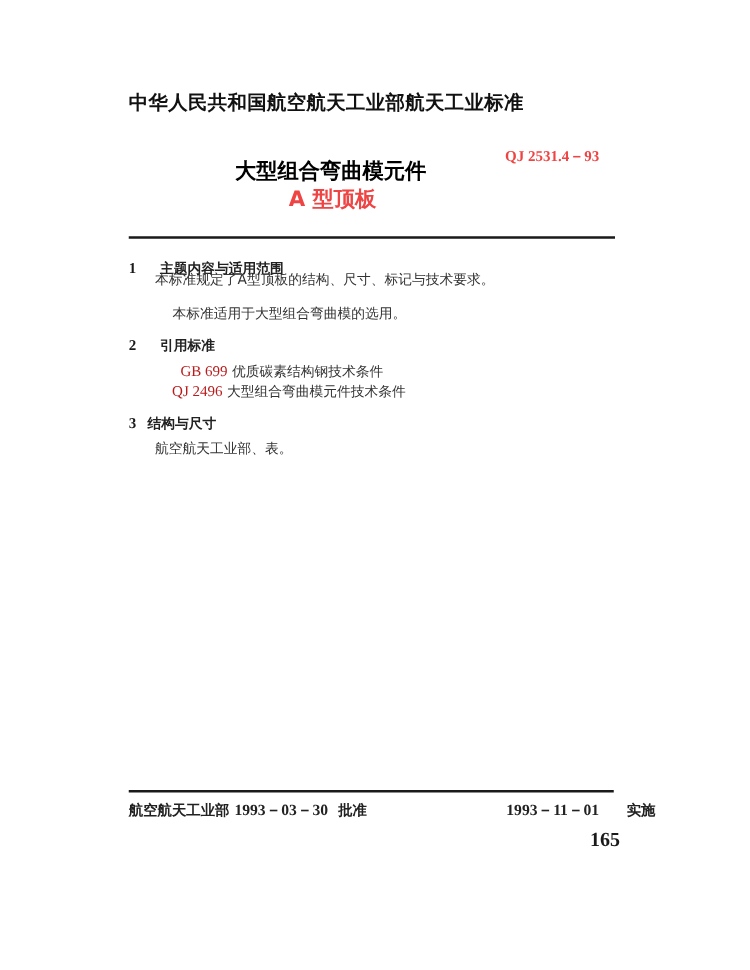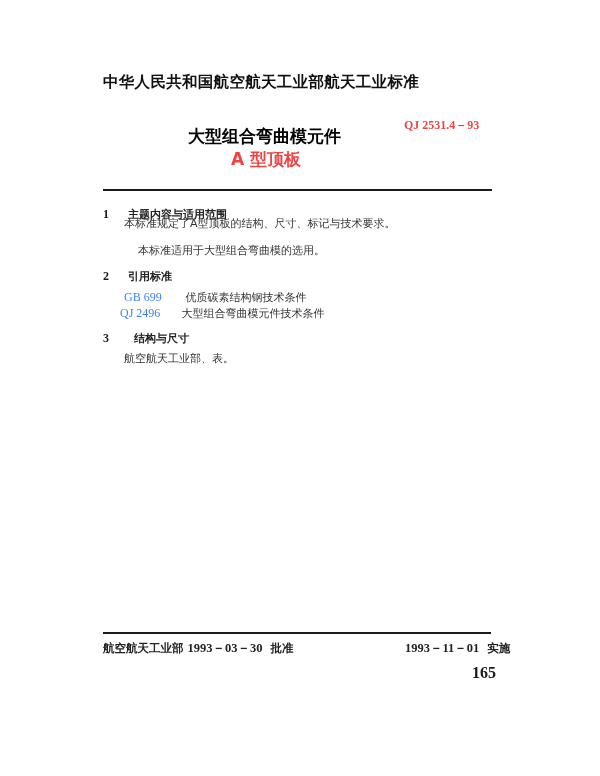--- a/index.html
+++ b/index.html
@@ -7,21 +7,21 @@
          font-family:"DejaVu Serif", serif; color:#1a1a1a; }
   .abs { position:absolute; white-space:nowrap; }
   .org { left:103px; top:72px; font-family:Liberation Sans, sans-serif; font-weight:bold; font-size:15.5px; letter-spacing:0.3px; color:#111; }
   .code { left:404px; top:117px; font-family:"Liberation Serif", serif; font-weight:bold; font-size:12px; color:#ef4444; }
   .title1 { left:188px; top:125px; font-family:"DejaVu Sans", sans-serif; font-size:17px; font-weight:bold; color:#000000; }
   .title2 { left:231px; top:148px; font-family:"DejaVu Sans", sans-serif; font-size:17px; font-weight:bold; color:#ef4444; }
   .rule { position:absolute; left:103px; height:2px; background:#1a1a1a; }
   .sec-num { font-family:"Liberation Serif", serif; font-weight:bold; font-size:12px; }
   .sec-title { font-family:"DejaVu Sans", sans-serif; font-weight:bold; font-size:11px; color:#222; }
   .para { font-family:"DejaVu Sans", sans-serif; font-size:11px; color:#333; }
-  .ref-code { font-family:"Liberation Serif", serif; font-size:12px; color:#3b82f6; display:inline-block; width:58px; }
+  .ref-code { font-family:"Liberation Serif", serif; font-size:12px; color:#b91c1c; display:inline-block; width:58px;text-align:right; }
   .footer { font-family:"DejaVu Sans", sans-serif; font-size:11.5px; font-weight:bold; color:#222; }
   .footer .num { font-family:"Liberation Serif", serif; font-size:12.5px; }
   .pageno { font-family:"Liberation Serif", serif; font-weight:bold; font-size:16px; }
 </style>
 </head>
 <body>
 
 <div class="abs org">中华人民共和国航空航天工业部航天工业标准</div>
 <div class="abs code">QJ 2531.4－93</div>
 <div class="abs title1">大型组合弯曲模元件</div>
@@ -44,29 +44,29 @@
   <span class="ref-code">GB  699</span>
   <span>优质碳素结构钢技术条件</span>
 </div>
 <div class="abs para" style="left:120px; top:306px;">
   <span class="ref-code">QJ 2496</span>
   <span>大型组合弯曲模元件技术条件</span>
 </div>
 
 <div class="abs" style="left:103px; top:327px;">
   <span class="sec-num">3</span>
-  <span class="sec-title" style="margin-left:20px;">结构与尺寸</span>
+  <span class="sec-title" style="margin-left:4px;">结构与尺寸</span>
 </div>
 <div class="abs para" style="left:124px; top:351px;">航空航天工业部、表。</div>
 
 <div class="rule" style="top:632px; width:388px;"></div>
 
 <div class="abs footer" style="left:103px; top:640px;">
   <span>航空航天工业部</span>
   <span class="num">1993－03－30</span>
   <span style="margin-left:4px;">批准</span>
 </div>
 <div class="abs footer" style="left:405px; top:640px;">
   <span class="num">1993－11－01</span>
-  <span style="margin-left:4px;">实施</span>
+  <span style="margin-left:18px;">实施</span>
 </div>
 
 <div class="abs pageno" style="left:472px; top:664px;">165</div>
 
 </body></html>

